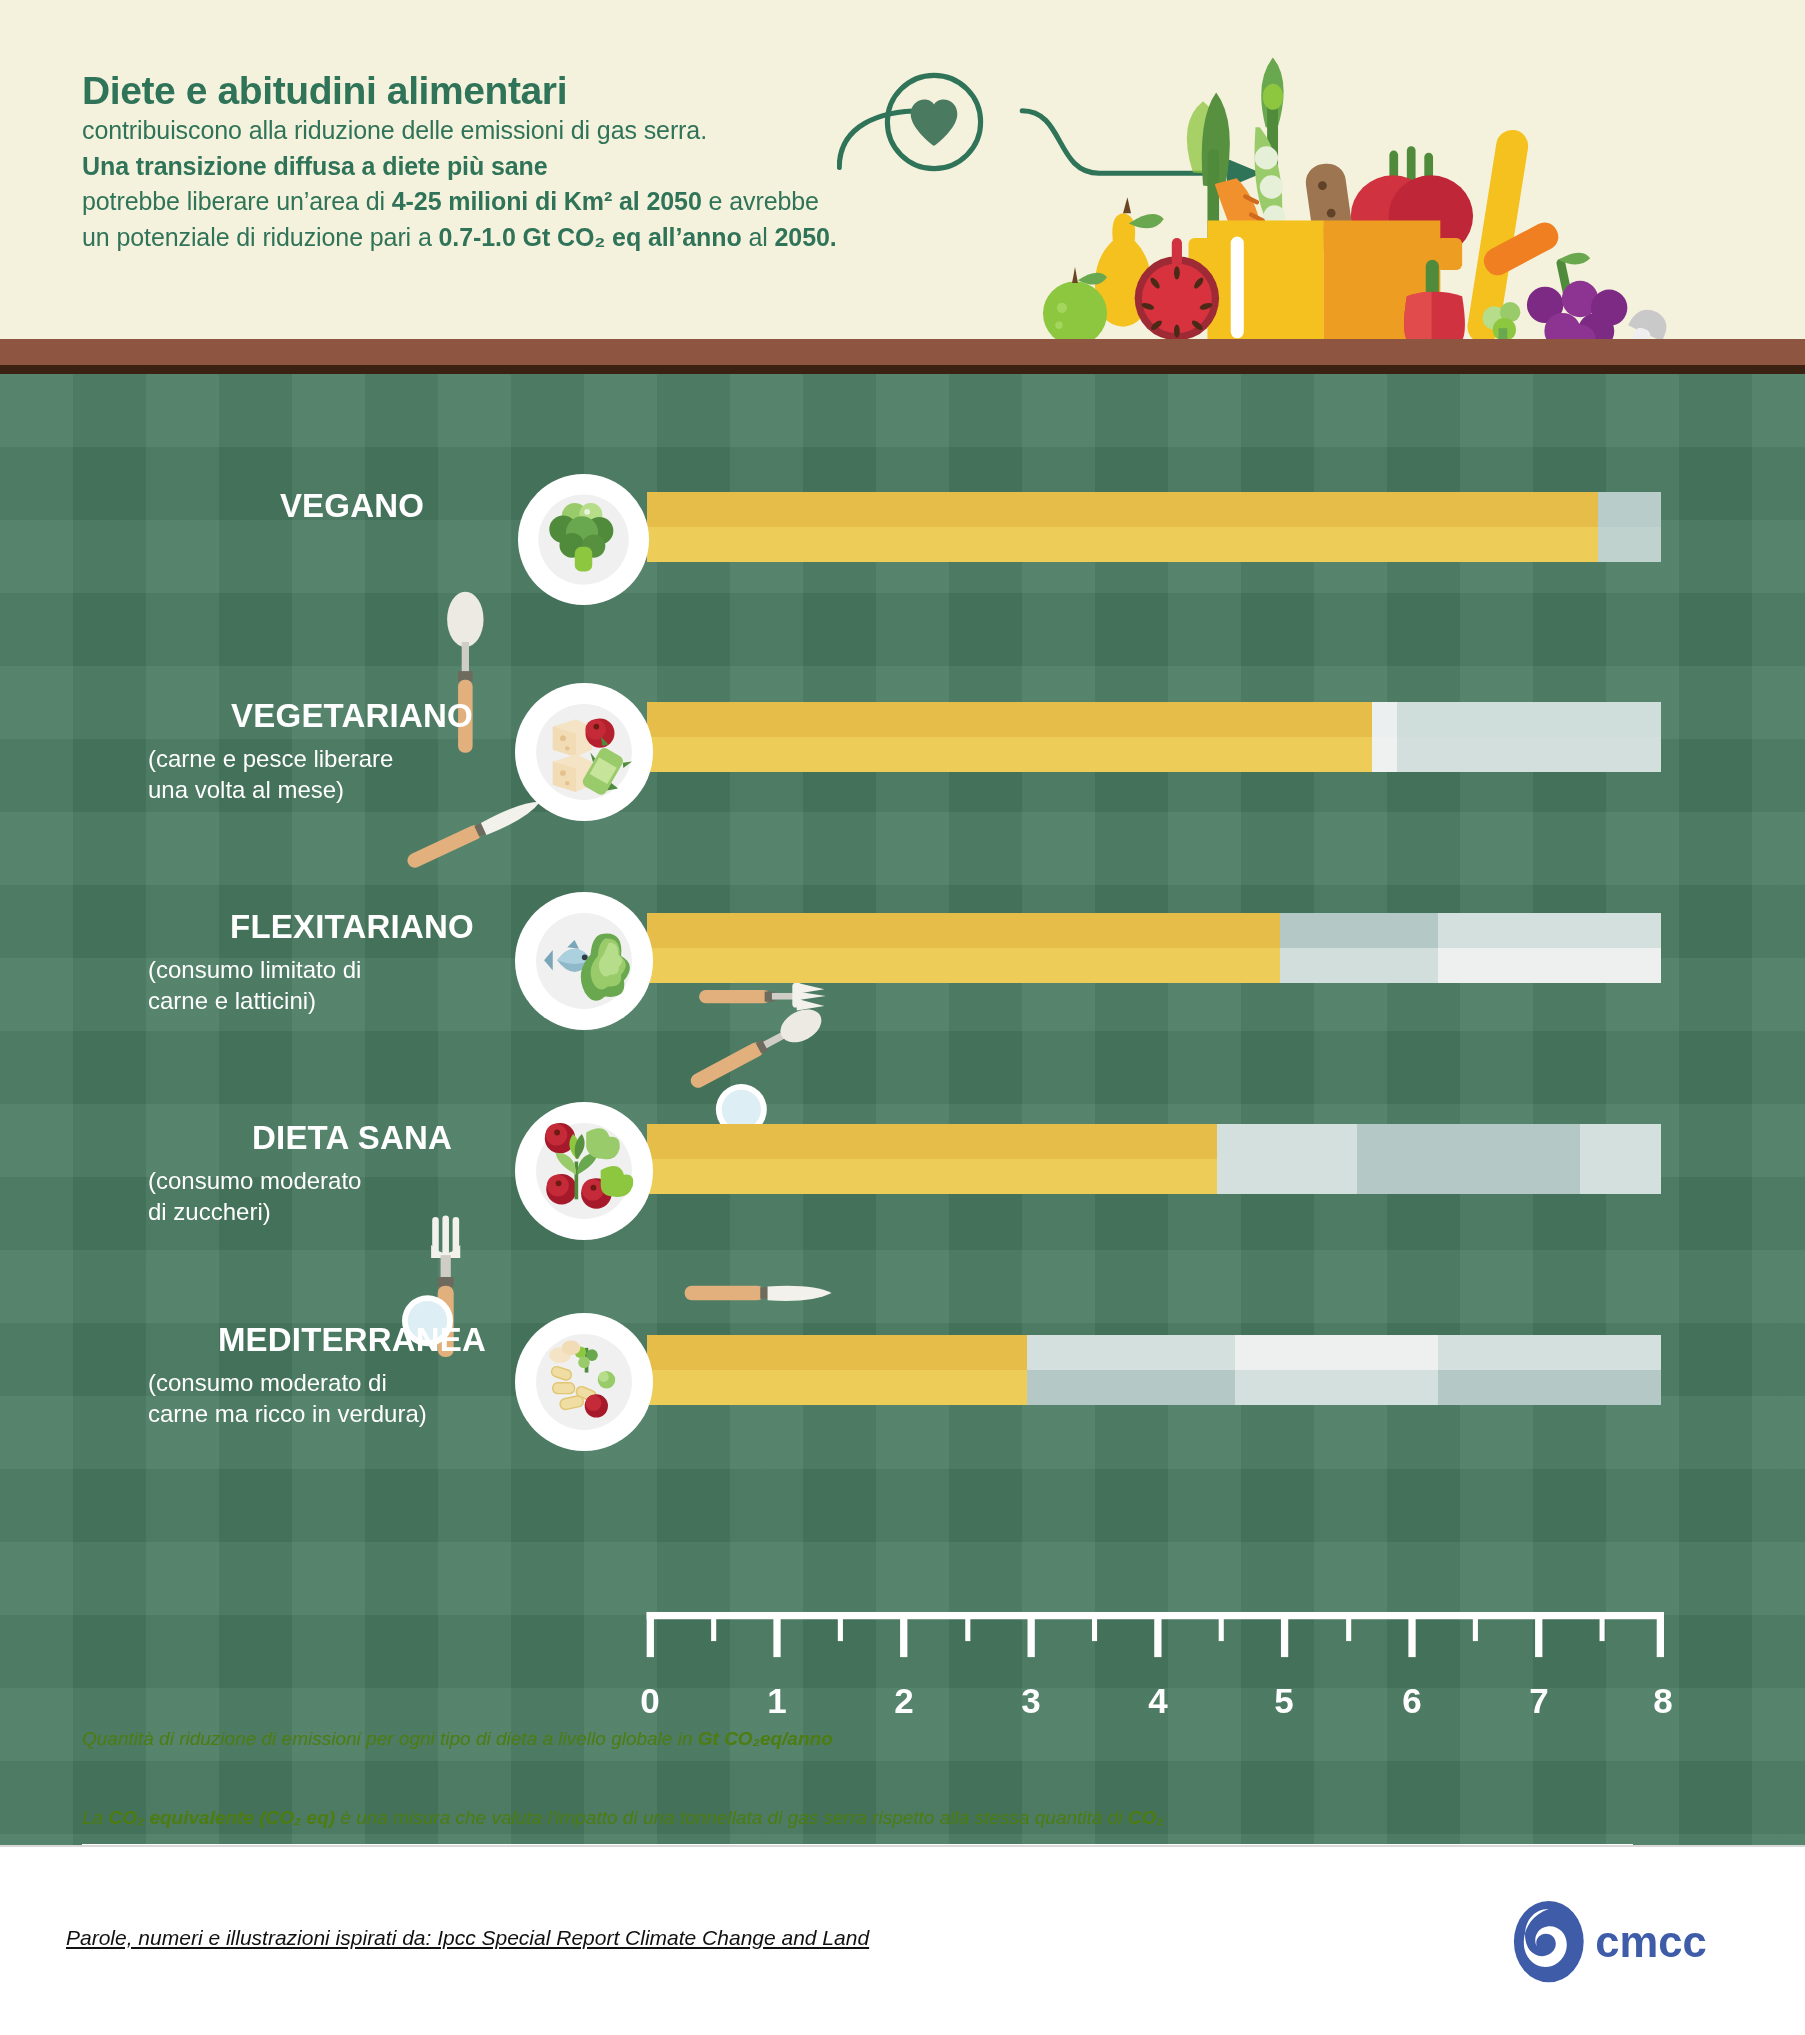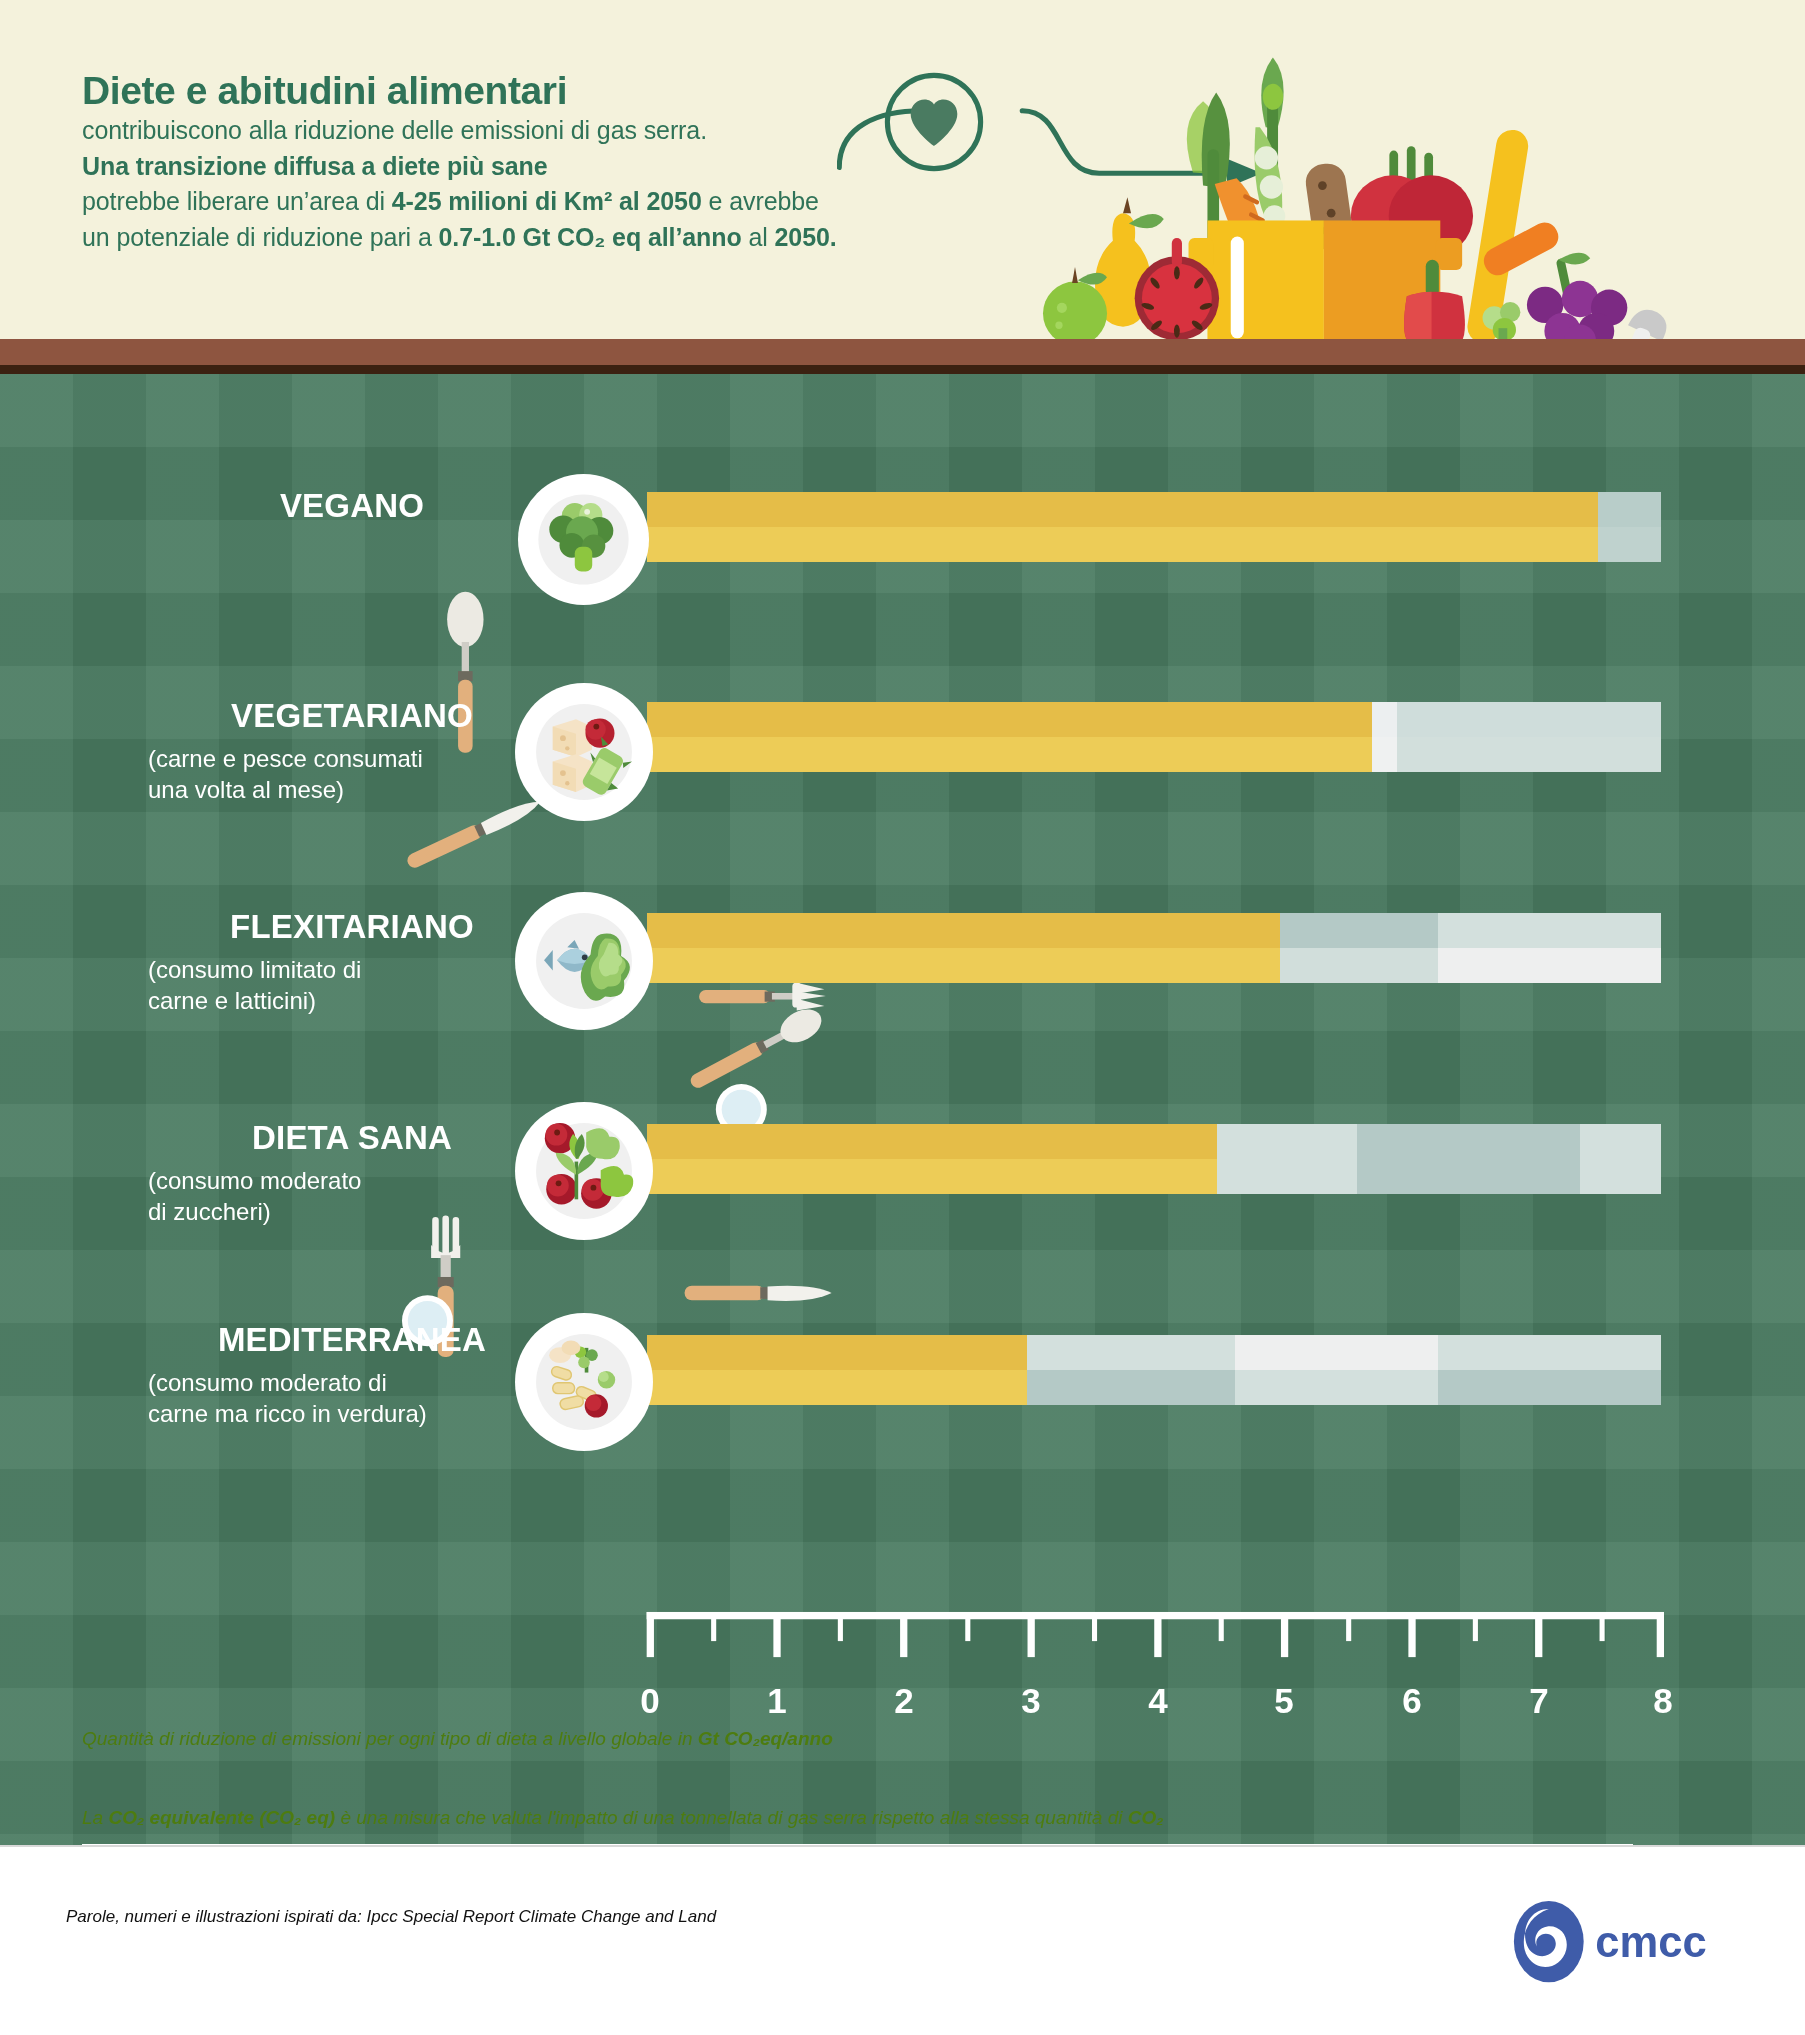--- a/index.html
+++ b/index.html
@@ -104,22 +104,22 @@
   
   #footer {
     position:absolute; left:0; top:1845px; width:1806px; height:190px;
     background:#ffffff;
   }
   #footer-line {
     position:absolute; left:0; top:0; width:1806px; height:2.2px;
     background:#d8d8d8;
   }
   #footer-text {
-    position:absolute; left:66px; top:62px;
-    font-size:17px; font-style:italic; color:#111111;
+    position:absolute; left:66px; top:81px;
+    font-size:21px; font-style:italic; color:#111111;text-decoration:underline;
   }
   #logo { position:absolute; left:1511px; top:55px; }
 </style>
 </head>
 <body>
 
 <div id="page">
 
   <div id="header-panel">
 
@@ -364,21 +364,21 @@
       </div>
     </div>
 
     <div class="row-label" style="left:148px; top:113px;">
       <div class="diet-name">VEGANO</div>
     </div>
 
     <div class="row-label" style="left:148px; top:323px;">
       <div class="diet-name">VEGETARIANO</div>
       <div class="diet-desc">
-        <div>(carne e pesce consumati</div>
+        <div>(carne e pesce liberare</div>
         <div>una volta al mese)</div>
       </div>
     </div>
 
     <div class="row-label" style="left:148px; top:534px;">
       <div class="diet-name">FLEXITARIANO</div>
       <div class="diet-desc">
         <div>(consumo limitato di</div>
         <div>carne e latticini)</div>
       </div>

